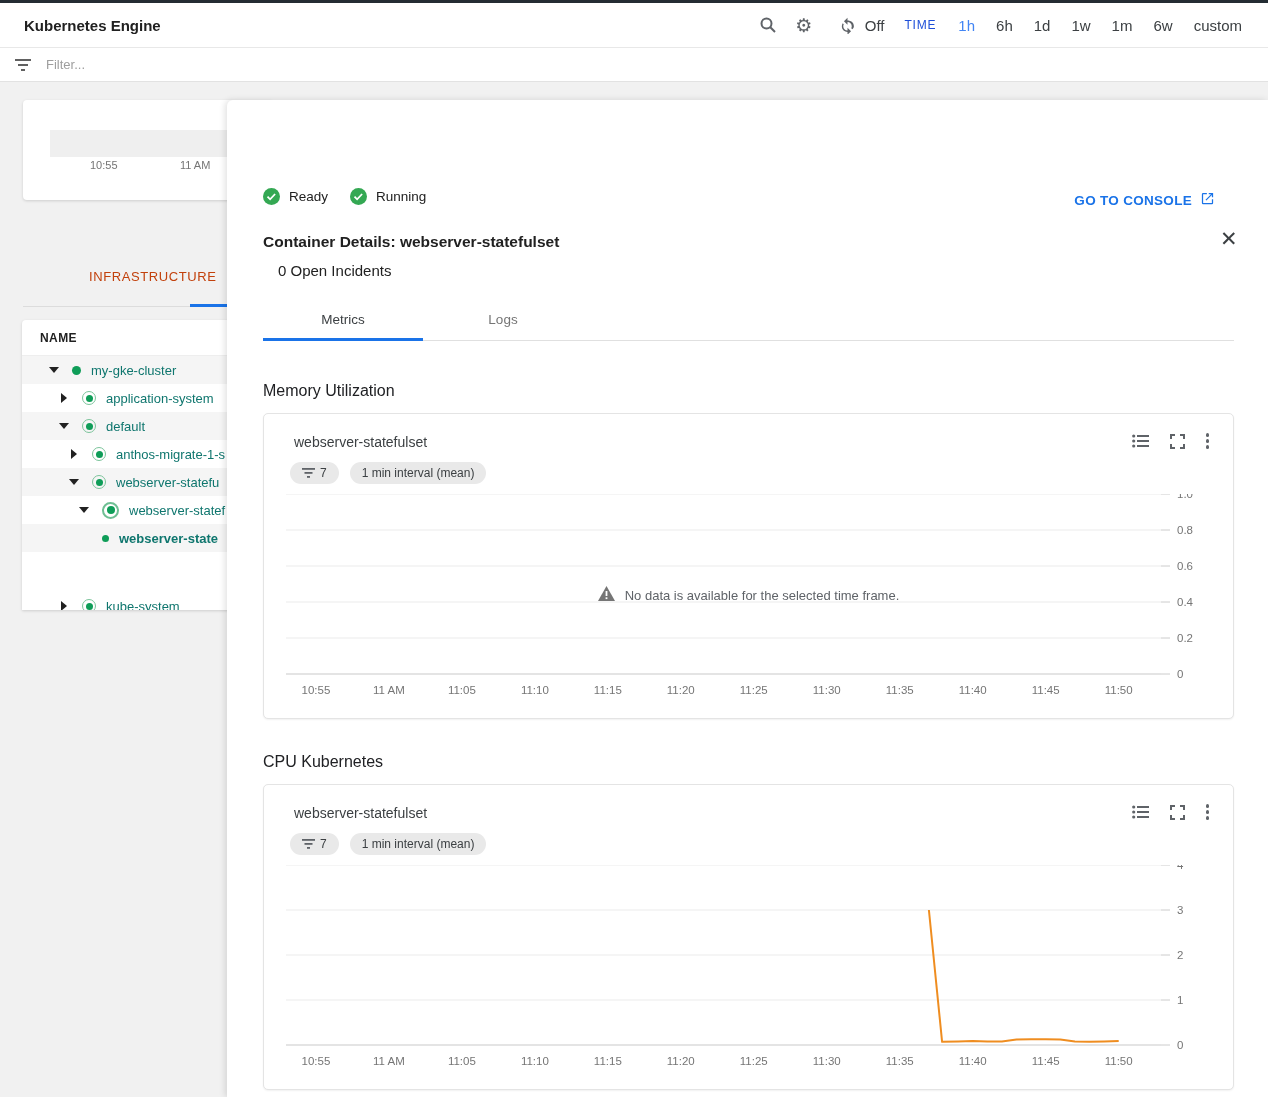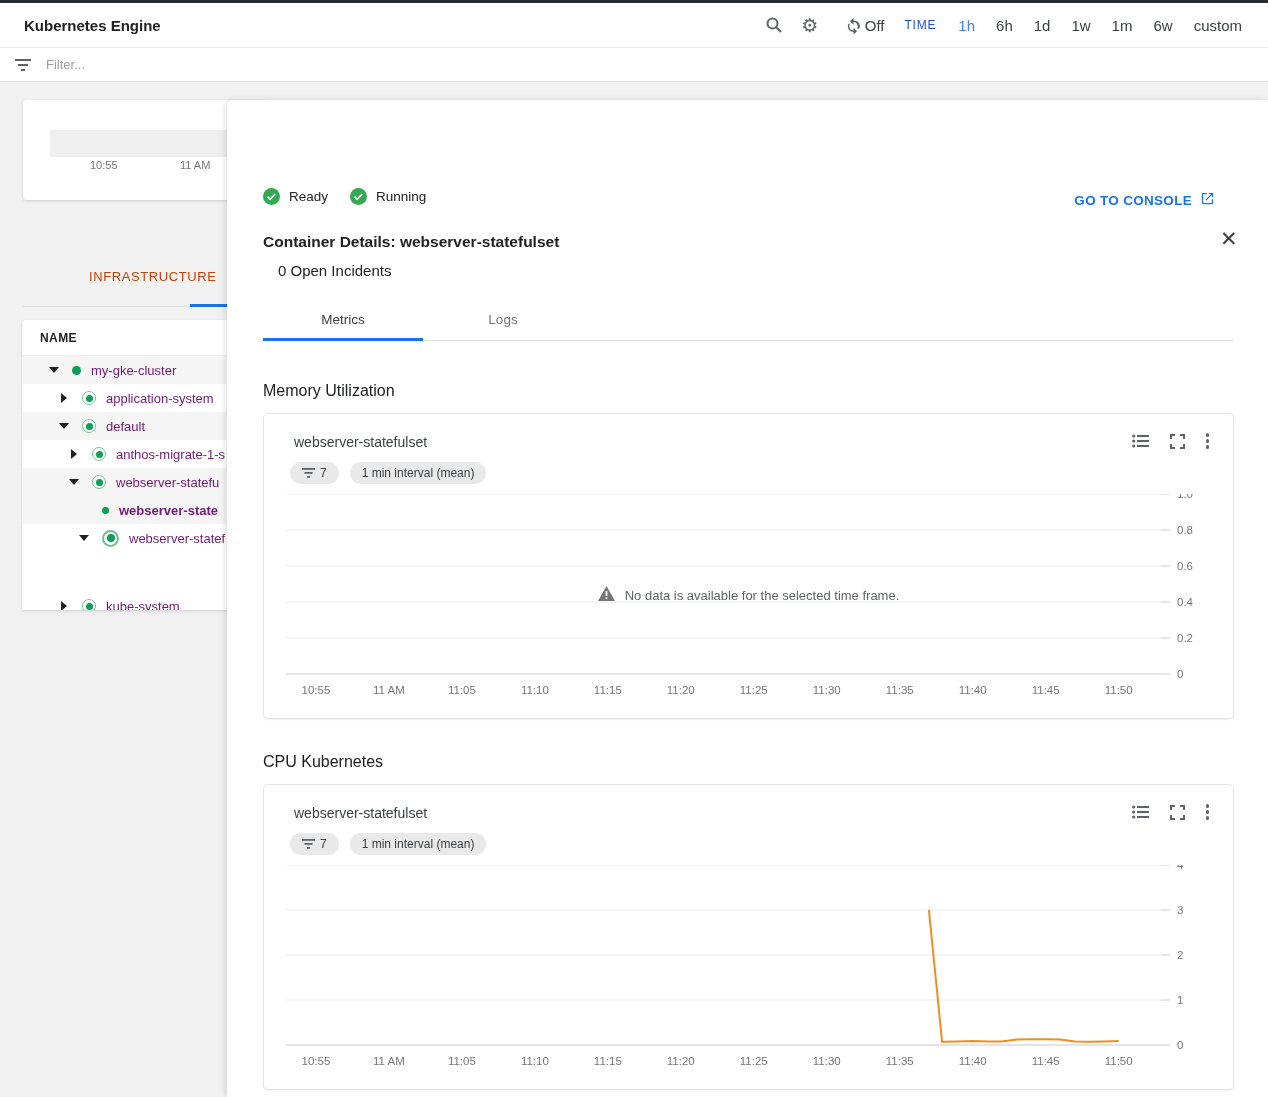--- a/index.html
+++ b/index.html
@@ -10,21 +10,21 @@
   
   .top-accent { position:absolute; left:0; top:0; width:100%; height:3px; background:#242c33; }
 
   
   .appbar { position:absolute; left:0; top:3px; width:100%; height:45px; background:#fff;
     border-bottom:1px solid #e8e8e8; display:flex; align-items:center; }
   .appbar-title { font-size:15px; font-weight:bold; color:#212121; margin-left:24px; }
   .appbar-right { margin-left:auto; display:flex; align-items:center; gap:14px; padding-right:26px; }
   .iconbtn { display:flex; align-items:center; justify-content:center; width:22px; height:22px; cursor:pointer; }
   .gear-glyph { font-size:19px; color:#5f6368; line-height:1; }
-  .refresh-group { display:flex; align-items:center; margin-left:8px; }
+  .refresh-group { display:flex; align-items:center; gap:6px; margin-left:8px; }
   .refresh-label { font-size:15px; color:#3c4043; }
   .time-label { font-size:12px; color:#1d4ed8; letter-spacing:.8px; margin-left:6px; }
   .time-ranges { display:flex; align-items:center; gap:21px; margin-left:8px; }
   .time-range { font-size:15px; color:#3c4043; cursor:pointer; }
   .time-range.selected { color:#4285f4; }
 
   
   .filterbar { position:absolute; left:0; top:48px; width:100%; height:34px; background:#fff;
     border-bottom:1px solid #e2e2e2; display:flex; align-items:center; }
   .filter-icon-box { width:46px; display:flex; justify-content:center; }
@@ -49,21 +49,21 @@
   .infra-strip { position:absolute; left:23px; top:306px; width:204px; height:1px; background:#dcdcdc; }
   .infra-underline { position:absolute; left:190px; top:304px; width:37px; height:3px; background:#1a73e8; }
 
   
   .tree-card { position:absolute; left:22px; top:320px; width:250px; height:290px; background:#fff;
     border-radius:4px 4px 0 0; box-shadow:0 1px 3px rgba(0,0,0,.15); overflow:hidden; }
   .tree-header { height:36px; display:flex; align-items:center; padding-left:18px;
     font-size:12px; font-weight:bold; color:#212121; letter-spacing:.4px; border-bottom:1px solid #eee; }
   .tree-row { height:28px; display:flex; align-items:center; cursor:pointer; white-space:nowrap; }
   .tree-row.alt { background:#f5f5f5; }
-  .tree-label { font-size:13px; color:#701a75; margin-left:10px; }
+  .tree-label { font-size:13px; color:#0f766e; margin-left:10px; }
   .tree-label.bold { font-weight:bold; }
   .arrow-box { width:12px; height:12px; display:flex; align-items:center; justify-content:center; margin-right:12px; flex:none; }
   .arrow-box.leaf { margin-right:2px; }
   .tri-down { width:0; height:0; border-left:5px solid transparent; border-right:5px solid transparent; border-top:6px solid #212121; }
   .tri-right { width:0; height:0; border-top:5px solid transparent; border-bottom:5px solid transparent; border-left:6px solid #212121; }
   .k-icon { flex:none; display:flex; align-items:center; justify-content:center; }
   .k-dot { width:9px; height:9px; border-radius:50%; background:#0f9d58; }
   .k-dot-sm { width:7px; height:7px; border-radius:50%; background:#0f9d58; }
   .k-ring { width:14px; height:14px; border-radius:50%; border:1.5px solid #7cc49b; display:flex; align-items:center; justify-content:center; }
   .k-ring .core { width:7px; height:7px; border-radius:50%; background:#0f9d58; }
@@ -219,37 +219,37 @@
           <span class="arrow-box">
             <span class="tri-down"></span>
           </span>
           <span class="k-icon">
             <span class="k-ring">
               <span class="core"></span>
             </span>
           </span>
           <span class="tree-label">webserver-statefu</span>
         </div>
+        <div class="tree-row" style="padding-left: 56px;">
+          <span class="arrow-box">
+            <span class="tri-down"></span>
+          </span>
+          <span class="k-icon">
+            <span class="k-ring-lg">
+              <span class="core"></span>
+            </span>
+          </span>
+          <span class="tree-label">webserver-statef</span>
+        </div>
         <div class="tree-row alt" style="padding-left: 66px;">
           <span class="arrow-box leaf"></span>
           <span class="k-icon">
             <span class="k-dot-sm"></span>
           </span>
           <span class="tree-label bold">webserver-state</span>
-        </div>
-        <div class="tree-row" style="padding-left: 56px;">
-          <span class="arrow-box">
-            <span class="tri-down"></span>
-          </span>
-          <span class="k-icon">
-            <span class="k-ring-lg">
-              <span class="core"></span>
-            </span>
-          </span>
-          <span class="tree-label">webserver-statef</span>
         </div>
         <div class="tree-row" style="padding-left: 36px; margin-top: 40px;">
           <span class="arrow-box">
             <span class="tri-right"></span>
           </span>
           <span class="k-icon">
             <span class="k-ring">
               <span class="core"></span>
             </span>
           </span>

